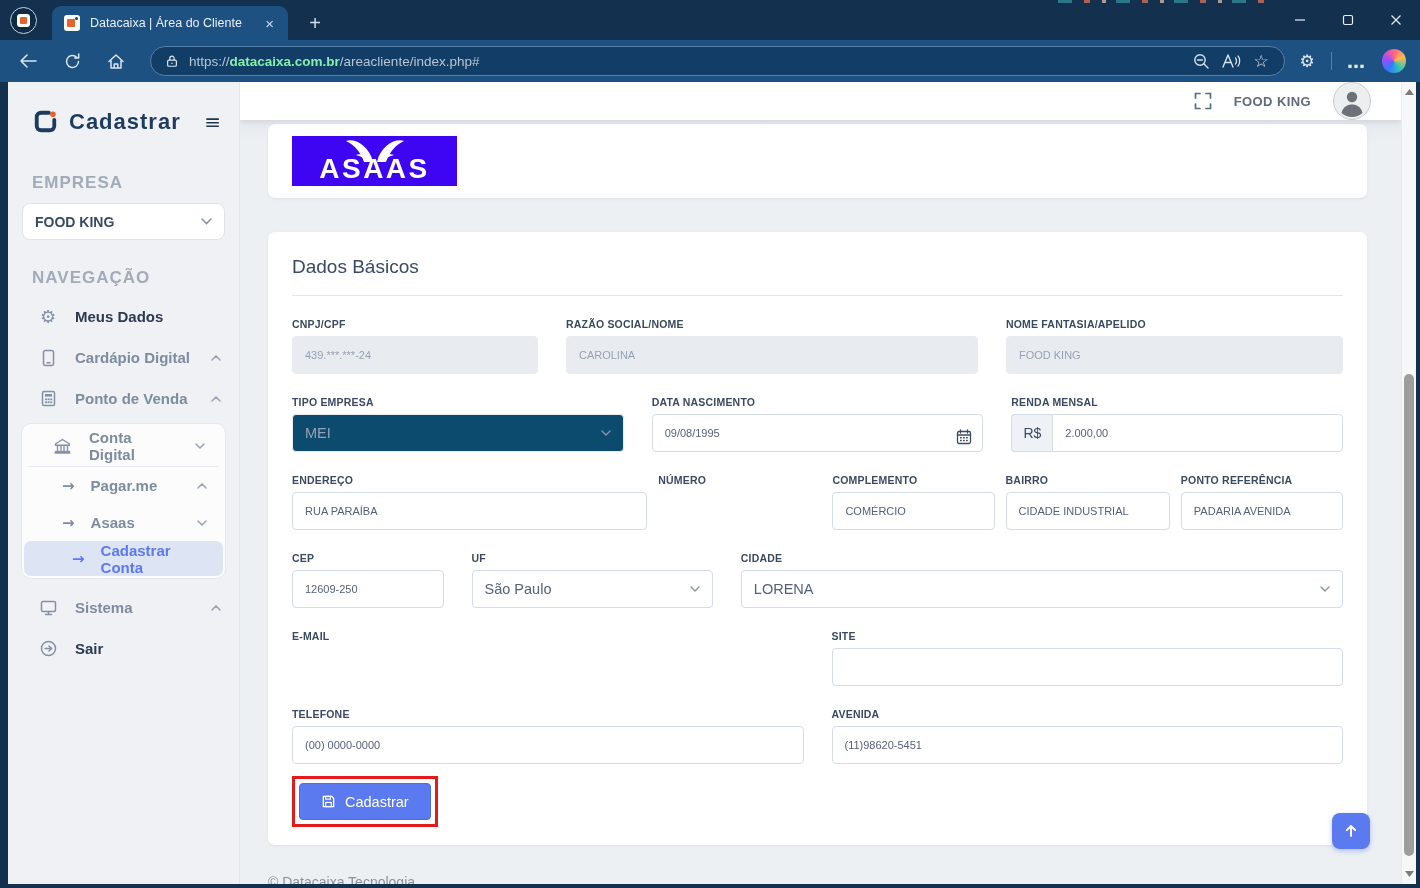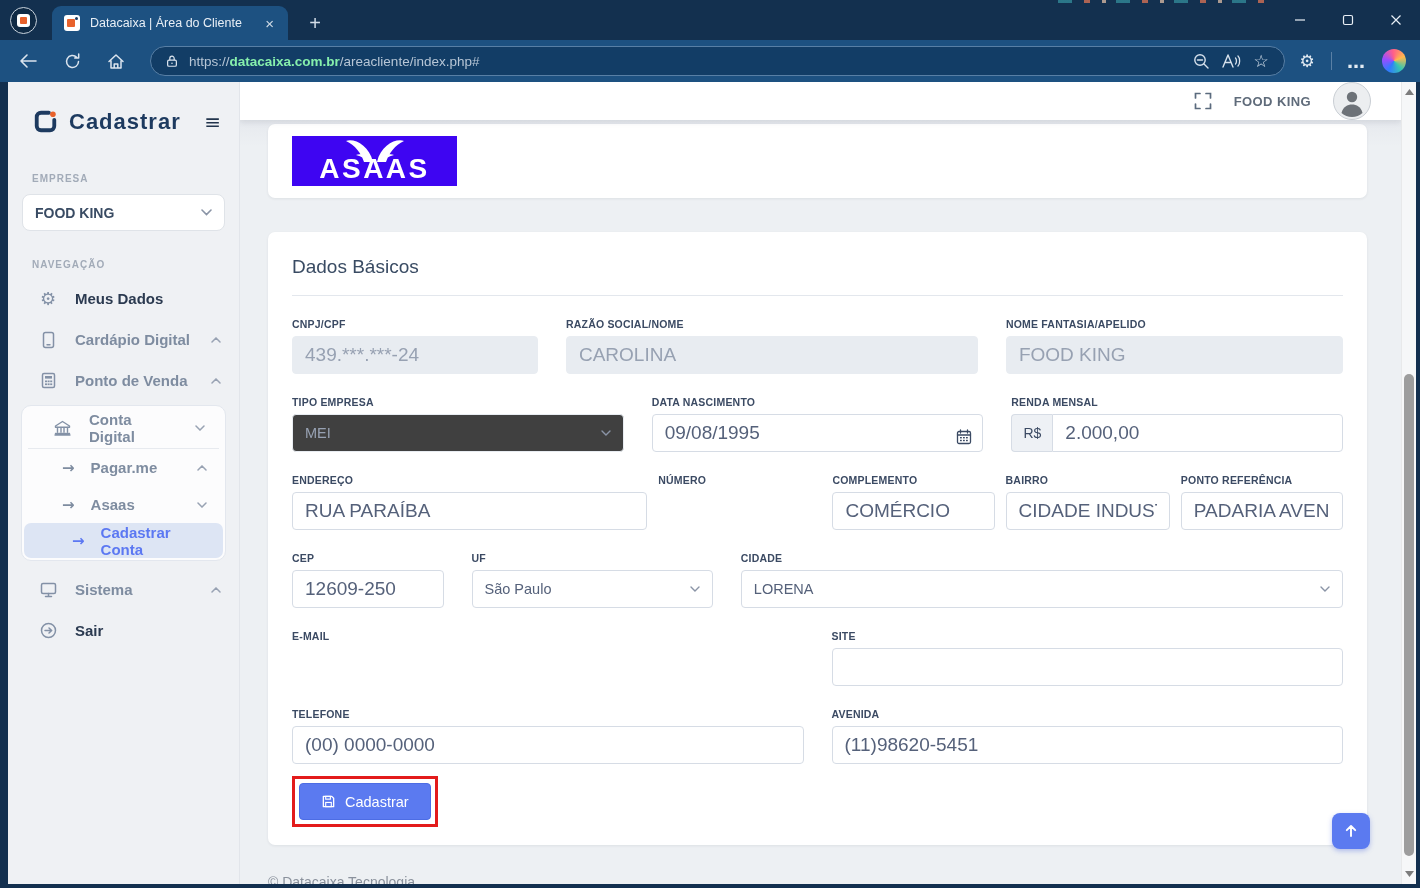--- a/index.html
+++ b/index.html
@@ -42,21 +42,21 @@
     background:conic-gradient(from 210deg, #2f7bff, #9a4dff, #ff5e8a, #ffb84d, #35c7b0, #2f7bff); margin:0 6px; }
 
   
   .page { position:absolute; top:82px; left:8px; width:1408px; height:802px; background:#edf0f3; display:flex; }
 
   
   .sidebar { width:232px; height:100%; background:#eff1f4; border-right:1px solid #e2e5ea; flex:0 0 232px; position:relative; }
   .brand-row { display:flex; align-items:center; padding:26px 18px 10px 24px; gap:10px; }
   .brand-name { font-size:22px; font-weight:700; color:#1d3a5f; letter-spacing:1px; flex:1; }
   .hamburger { font-size:20px; color:#22344c; font-family:"DejaVu Sans",sans-serif; }
-  .side-label { font-size:10px; font-weight:700; letter-spacing:1px; color:#a2abb8; padding:28px 24px 8px 24px; }
+  .side-label { font-size:17px; font-weight:700; letter-spacing:1px; color:#a2abb8; padding:28px 24px 8px 24px; }
   .company-select { margin:2px 14px 0 14px; height:37px; background:#fff; border:1px solid #dfe3e8; border-radius:8px;
     display:flex; align-items:center; padding:0 12px; font-size:14px; font-weight:600; color:#394b63; }
   .company-select .chev { margin-left:auto; color:#8a94a6; }
   .nav-item { display:flex; align-items:center; height:41px; padding:0 18px 0 30px; gap:17px; font-size:15px; font-weight:600; color:#7e8ca0; cursor:default; }
   .nav-item .ic { width:20px; display:flex; justify-content:center; color:#8391a6; }
   .nav-item .lbl { flex:1; }
   .nav-item .chev { color:#98a2b3; }
   .nav-item.dark { color:#2b3a50; }
   .gear-glyph { font-family:"DejaVu Sans",sans-serif; font-size:18px; color:#5c78f2; line-height:1; }
   .submenu-box { margin:4px 13px 8px 13px; border:1px solid #e3e7ee; border-radius:10px; background:#fcfcfd; padding:2px; }
@@ -88,26 +88,26 @@
   .card-title { font-size:19px; color:#394b63; font-weight:500; }
   .title-divider { height:1px; background:#e3e7ed; margin-top:17px; }
 
   .frow { display:grid; gap:28px; margin-top:22px; }
   .frow.r1 { grid-template-columns:243fr 407fr 333fr; }
   .frow.r2 { grid-template-columns:1fr 1fr 1fr; }
   .frow.r3 { grid-template-columns:333fr 153fr 152fr 154fr 152fr; gap:11px; }
   .frow.r4 { grid-template-columns:152fr 242fr 604fr; }
   .frow.r5 { grid-template-columns:1fr 1fr; }
   .field label { display:block; font-size:10.5px; font-weight:700; color:#3b4a63; margin-bottom:6px; letter-spacing:.2px; }
-  .inp { width:100%; height:38px; border:1px solid #d6dce5; border-radius:4px; padding:0 12px; font-size:19px; color:#55617a;
+  .inp { width:100%; height:38px; border:1px solid #d6dce5; border-radius:4px; padding:0 12px; font-size:11px; color:#55617a;
     font-family:"Liberation Sans",sans-serif; background:#fff; outline:none; }
   .inp.disabled { background:#e8ecf1; border-color:#e8ecf1; color:#97a1b2; }
   .selbox { height:38px; border:1px solid #d6dce5; border-radius:4px; background:#fff; display:flex; align-items:center; padding:0 12px; font-size:14.5px; color:#55617a; }
   .selbox .chev { margin-left:auto; color:#8a94a6; }
-  .selbox.disabled { background:#404040; border-color:#e8ecf1; color:#97a1b2; }
+  .selbox.disabled { background:#0c4a6e; border-color:#e8ecf1; color:#97a1b2; }
   .with-ico { position:relative; }
   .with-ico .cal { position:absolute; right:11px; top:11px; color:#3b4a63; }
   .igroup { display:flex; }
   .igroup .prefix { height:38px; min-width:41px; display:flex; align-items:center; justify-content:center; background:#eef1f5;
     border:1px solid #d6dce5; border-right:none; border-radius:4px 0 0 4px; font-size:14px; color:#3b4a63; }
   .igroup .inp { border-radius:0 4px 4px 0; }
 
   .annotation { display:inline-block; border:3px solid #e31b1b; padding:4px; margin-top:12px; }
   .btn-primary { display:flex; align-items:center; gap:9px; background:#5b7af0; border:1px solid #4d6de4; border-radius:4px;
     color:#fff; font-size:14.5px; font-family:"Liberation Sans",sans-serif; padding:0 21px; height:37px; cursor:pointer; }

